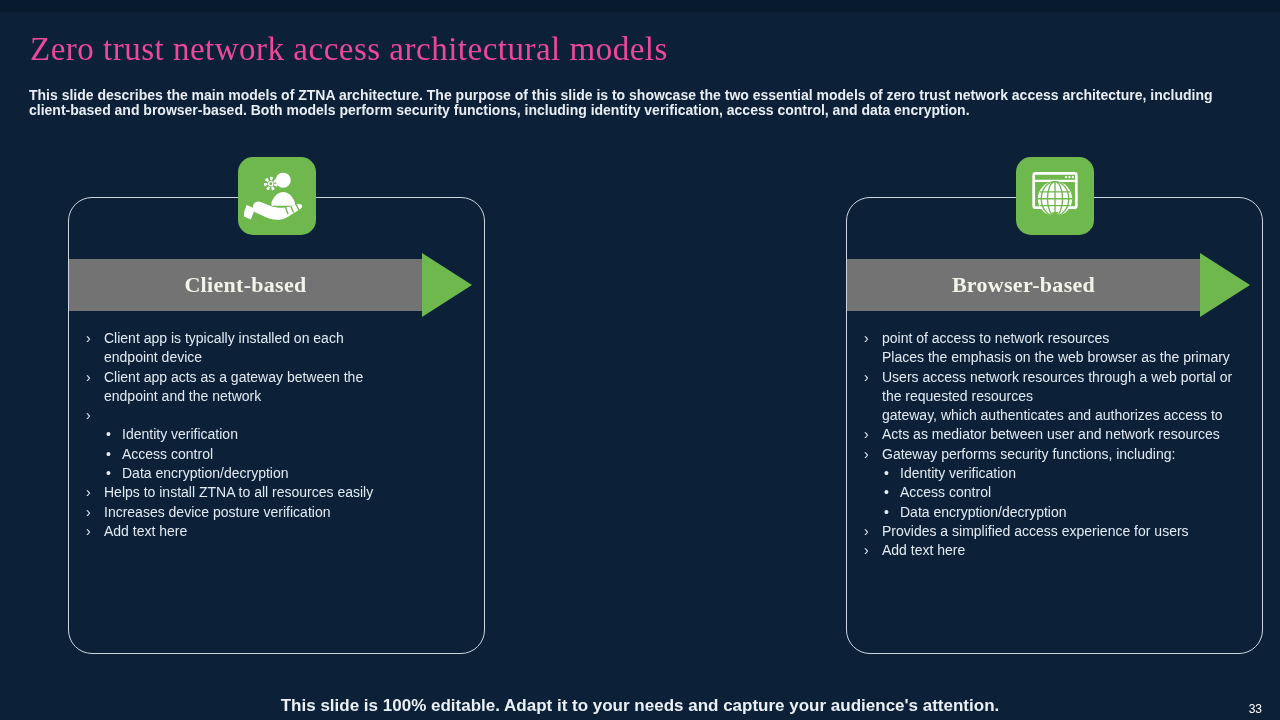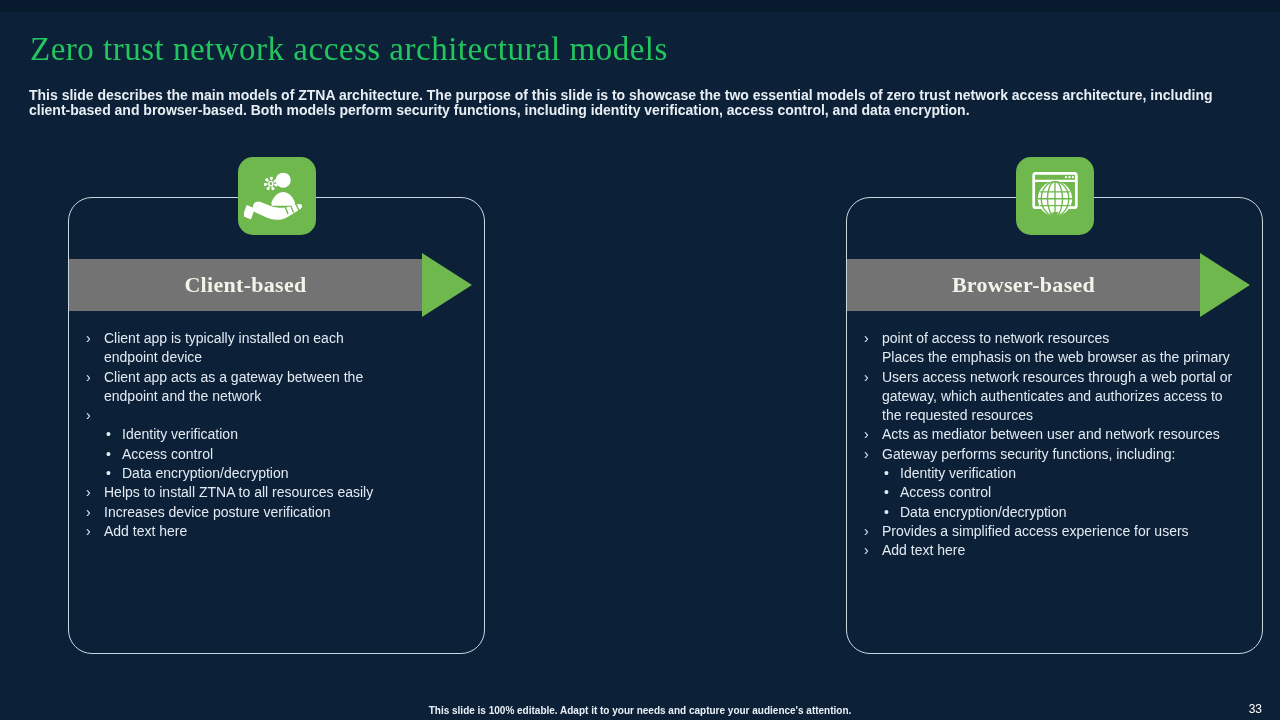--- a/index.html
+++ b/index.html
@@ -6,21 +6,21 @@
   .stage {
     position:relative; width:1280px; height:720px;
     background:#0c2138; overflow:hidden;
     font-family:"Liberation Sans", sans-serif;
   }
   .top-strip { position:absolute; top:0; left:0; right:0; height:12px; background:#071a2e; }
 
   .title {
     position:absolute; left:30px; top:31px; margin:0;
     font-family:"Liberation Serif", serif; font-weight:400;
-    font-size:33px; letter-spacing:0.5px; color:#22c55e; white-space:nowrap;
+    font-size:33px; letter-spacing:0.5px; color:#ec4899; white-space:nowrap;
   }
   .desc {
     position:absolute; left:29px; top:88px; width:1192px; margin:0;
     font-size:14px; line-height:15px; font-weight:600; color:#e9eef4;
   }
 
   .card {
     position:absolute; top:197px; width:415px; height:455px;
     border:1px solid #ccd6e0; border-radius:24px;
   }
@@ -53,21 +53,21 @@
     margin:0; padding:0; list-style:none;
     color:#e3eaf2; font-size:14px; line-height:19.3px;
   }
   .bullets li { display:flex; align-items:flex-start; }
   .bullets .marker { flex:0 0 18px; }
   .bullets li.lvl2 { padding-left:20px; }
   .bullets li.lvl2 .marker { flex:0 0 16px; }
 
   .footer-note {
     position:absolute; left:0; right:0; bottom:4px; text-align:center;
-    font-size:10px; font-weight:600; color:#eaf0f6;
+    font-size:17px; font-weight:600; color:#eaf0f6;
   }
   .pagenum {
     position:absolute; right:18px; bottom:4px;
     font-size:12px; color:#ffffff;
   }
 </style>
 </head>
 <body>
 
 <div class="stage">
@@ -175,22 +175,22 @@
           <span class="marker">›</span>
           <span class="text">
             <div>point of access to network resources</div>
             <div>Places the emphasis on the web browser as the primary</div>
           </span>
         </li>
         <li class="lvl1">
           <span class="marker">›</span>
           <span class="text">
             <div>Users access network resources through a web portal or</div>
+            <div>the requested resources</div>
             <div>gateway, which authenticates and authorizes access to</div>
-            <div>the requested resources</div>
           </span>
         </li>
         <li class="lvl1">
           <span class="marker">›</span>
           <span class="text">
             <div>Acts as mediator between user and network resources</div>
           </span>
         </li>
         <li class="lvl1">
           <span class="marker">›</span>

